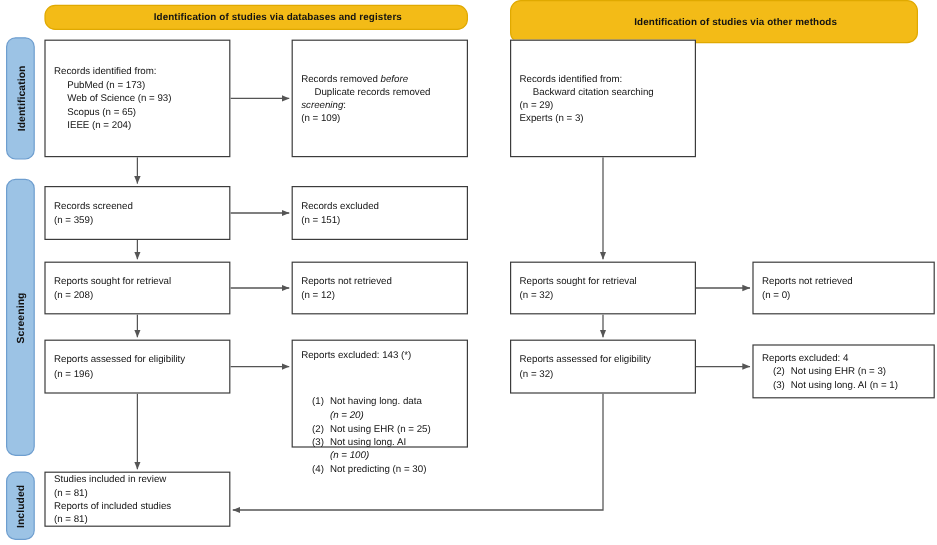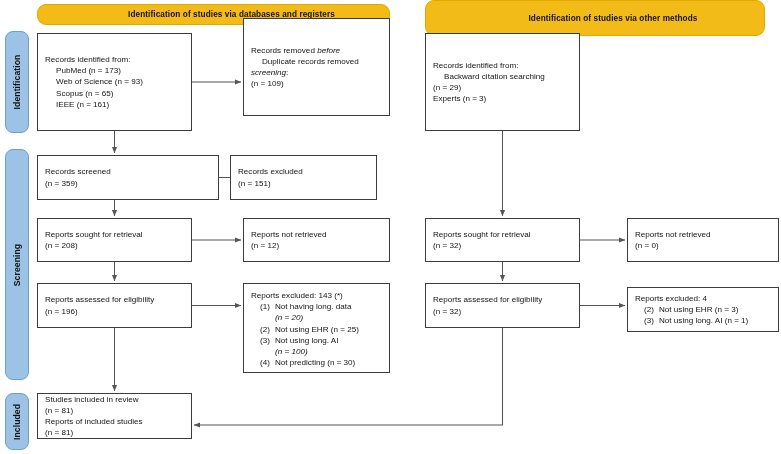--- a/index.html
+++ b/index.html
@@ -50,21 +50,21 @@
   .box{
     position:absolute;
     background:#ffffff;
     border:1px solid #3C3C3C;
     box-sizing:border-box;
     display:flex;flex-direction:column;justify-content:center;
     padding:4px 7px;
     font-size:8.1px;
     line-height:11.2px;
   }
-  .box.top{justify-content:flex-start;padding-top:6px;}
+  .box.top{justify-content:flex-start;padding-top:6px;gap:28px;}
   .ln{white-space:pre;}
   .ind1{padding-left:11px;}
   .ital{font-style:italic;}
 
   
   .exlist{margin:0;padding:0;list-style:none;}
   .exitem{display:flex;white-space:pre;}
   .exnum{width:19px;text-align:right;padding-right:5px;flex:none;}
   .extxt{flex:1 1 auto;}
   .exsub{padding-left:24px;white-space:pre;font-style:italic;}
@@ -114,36 +114,36 @@
 
   <div class="pill" style="left:5px;top:393px;width:24px;height:57px;">
     <span>Included</span>
   </div>
 
   <div class="box" style="left:37px;top:33px;width:155px;height:98px;">
     <div class="ln">Records identified from:</div>
     <div class="ln ind1">PubMed (n = 173)</div>
     <div class="ln ind1">Web of Science (n = 93)</div>
     <div class="ln ind1">Scopus (n = 65)</div>
-    <div class="ln ind1">IEEE (n = 161)</div>
-  </div>
-
-  <div class="box" style="left:243px;top:18px;width:147px;height:98px;">
+    <div class="ln ind1">IEEE (n = 204)</div>
+  </div>
+
+  <div class="box" style="left:243px;top:33px;width:147px;height:98px;">
     <div class="ln"><span>Records removed </span><span class="ital">before</span></div>
     <div class="ln ind1">Duplicate records removed</div>
     <div class="ln"><span class="ital">screening</span><span>:</span></div>
     <div class="ln">(n = 109)</div>
   </div>
 
-  <div class="box" style="left:37px;top:155px;width:182px;height:45px;">
+  <div class="box" style="left:37px;top:155px;width:155px;height:45px;">
     <div class="ln">Records screened</div>
     <div class="ln">(n = 359)</div>
   </div>
 
-  <div class="box" style="left:230px;top:155px;width:147px;height:45px;">
+  <div class="box" style="left:243px;top:155px;width:147px;height:45px;">
     <div class="ln">Records excluded</div>
     <div class="ln">(n = 151)</div>
   </div>
 
   <div class="box" style="left:37px;top:218px;width:155px;height:44px;">
     <div class="ln">Reports sought for retrieval</div>
     <div class="ln">(n = 208)</div>
   </div>
 
   <div class="box" style="left:243px;top:218px;width:147px;height:44px;">

